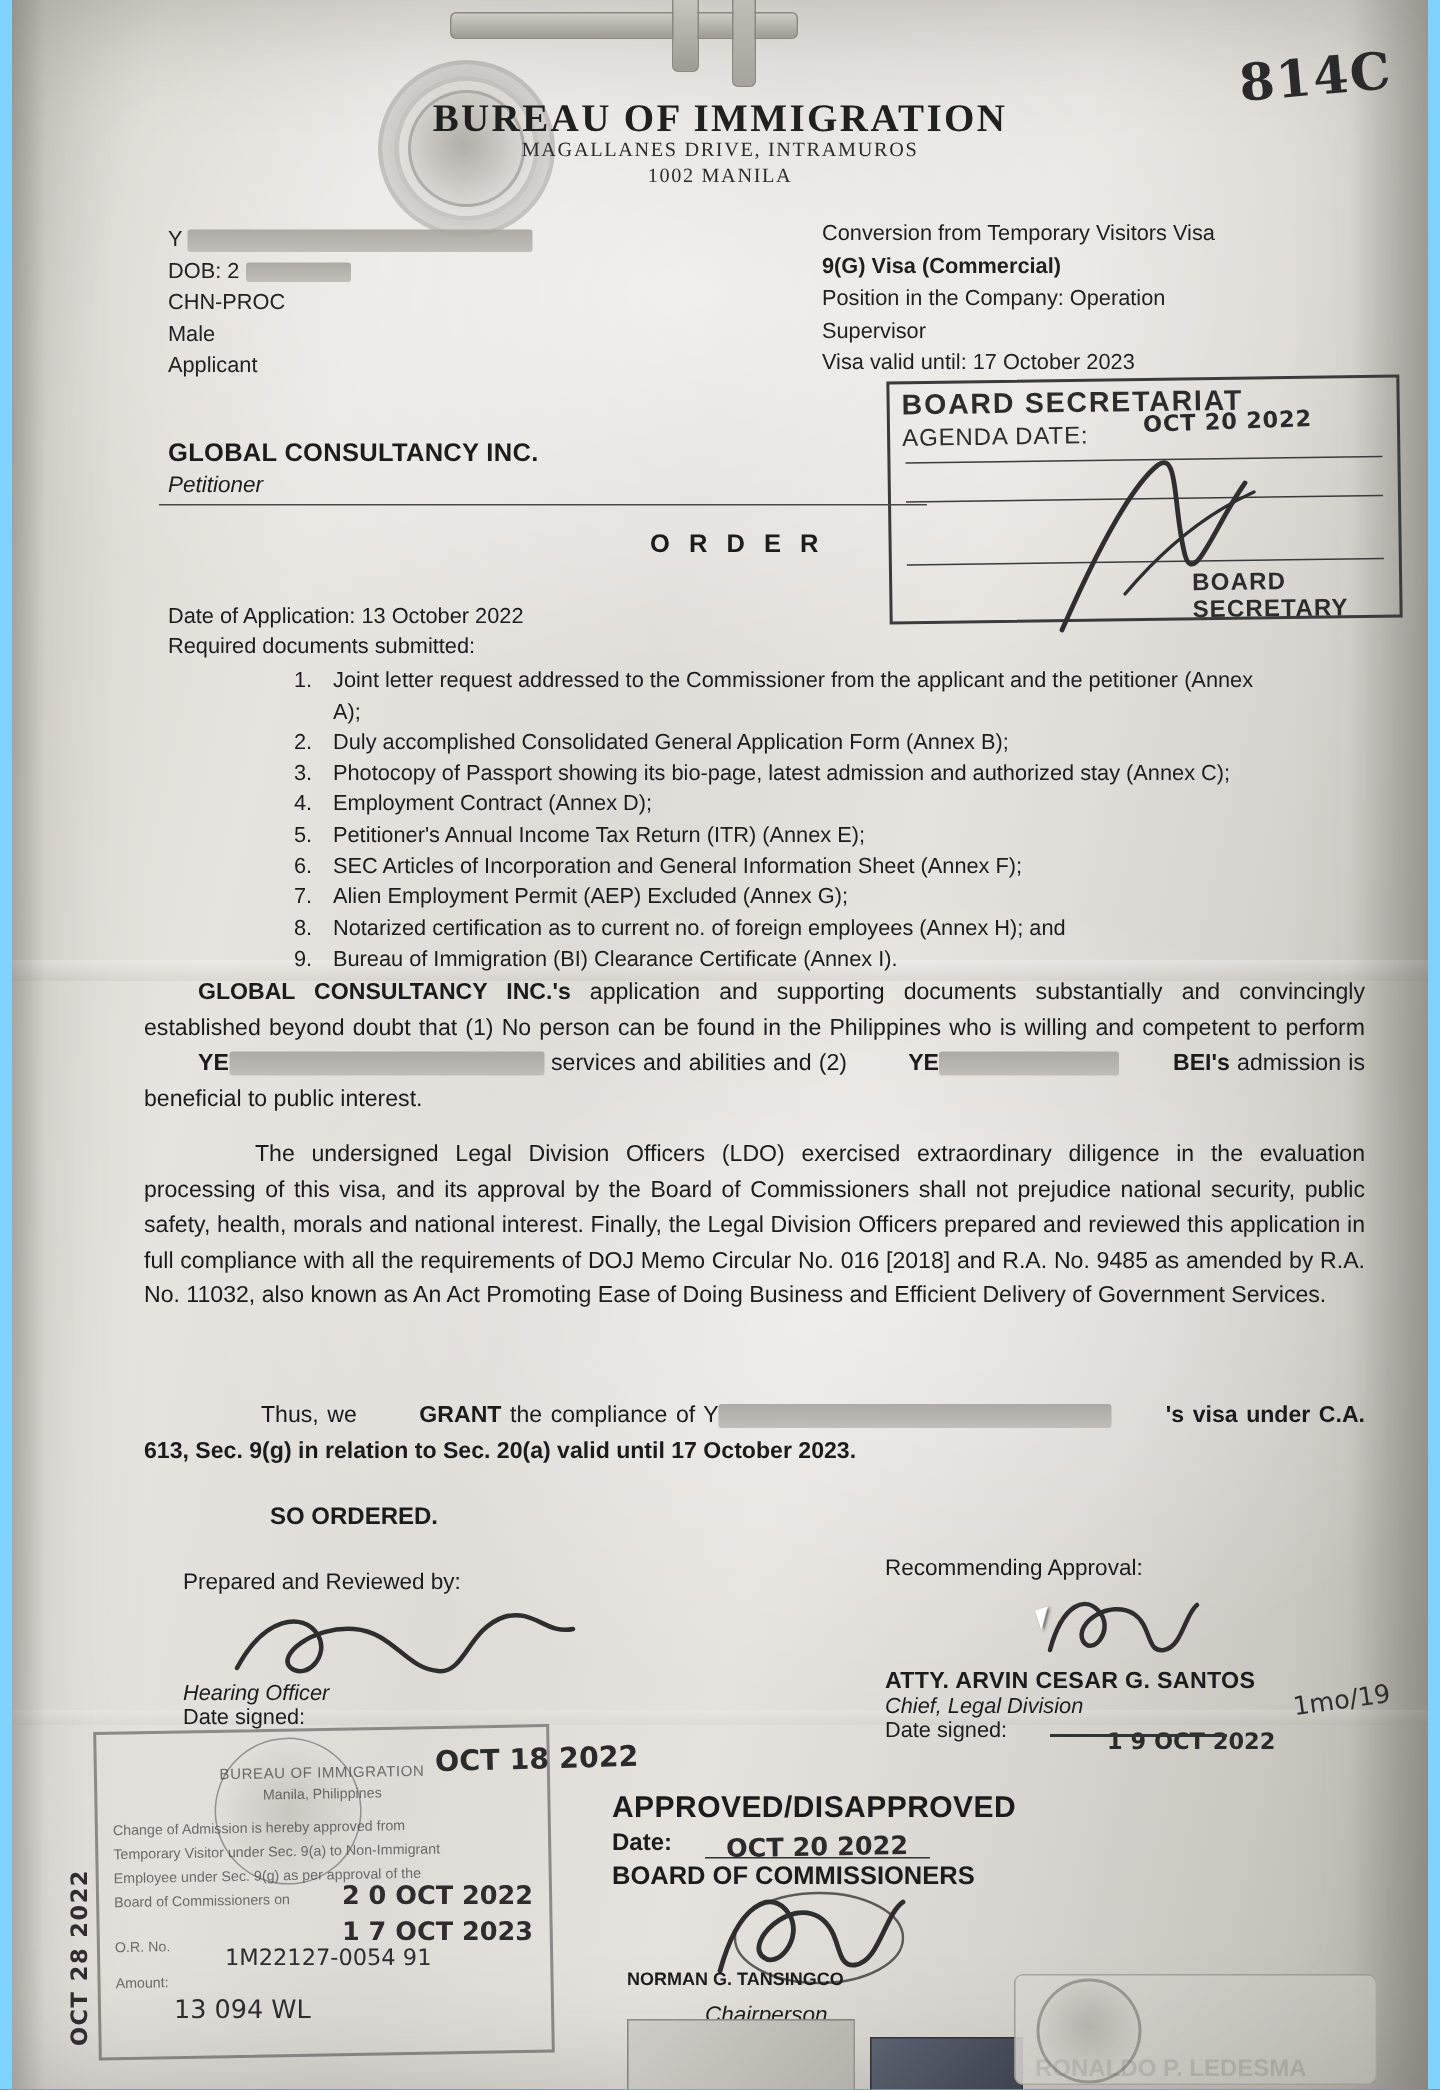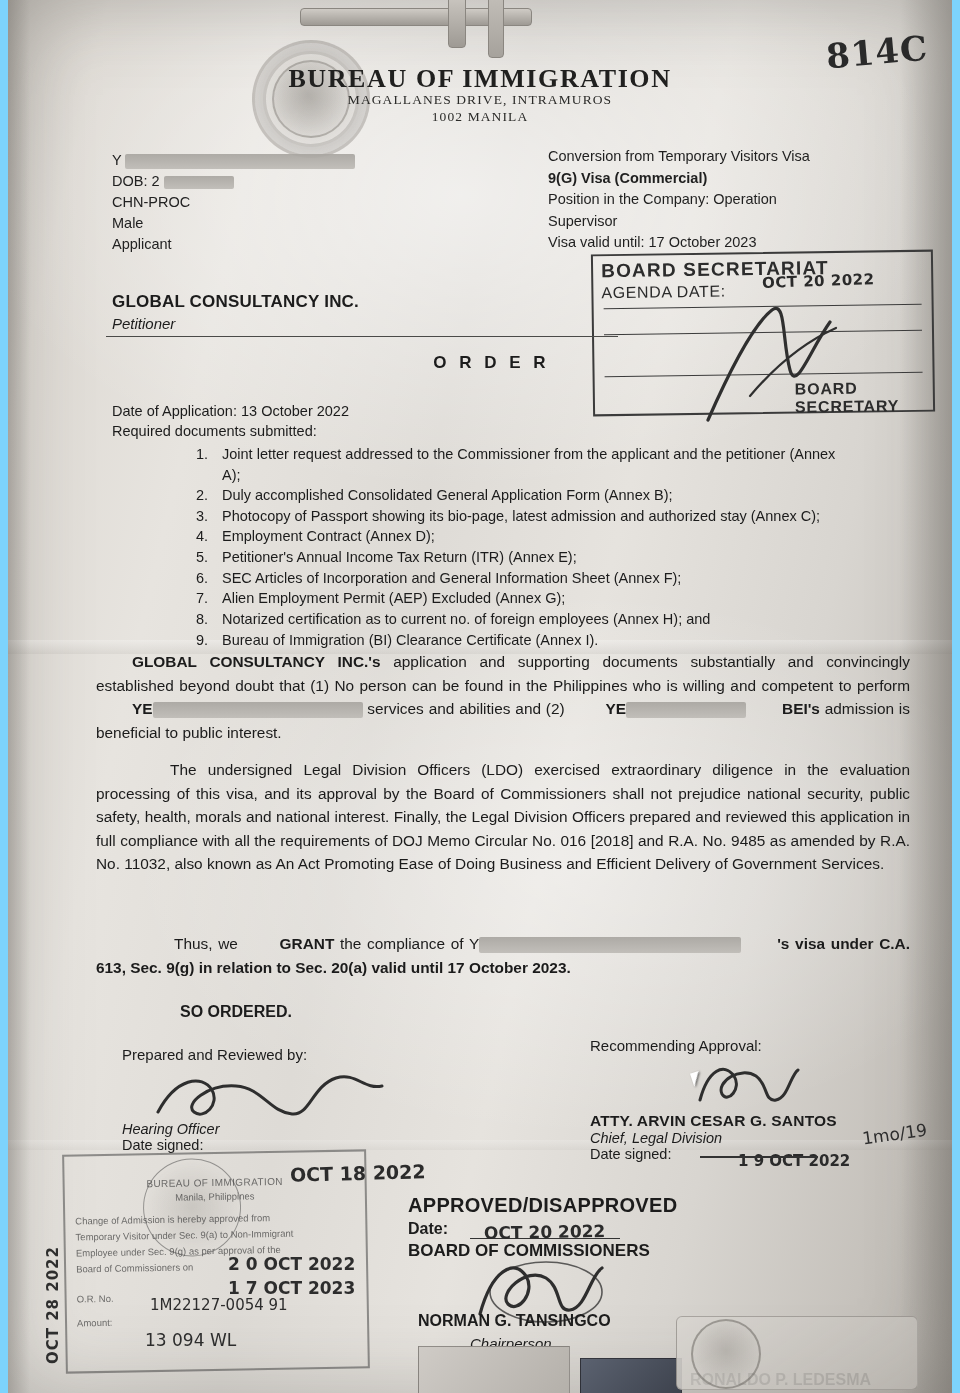--- a/index.html
+++ b/index.html
@@ -218,21 +218,21 @@
   .sig-date { font-size: 14.5px; }
   .sig-space { height: 58px; }
 
   .approved {
     position: absolute; left: 408px; top: 1194px;
     font-size: 20px; font-weight: 700; letter-spacing: 0.3px;
   }
   .appr-date { position: absolute; left: 408px; top: 1220px; font-size: 16px; font-weight: 700; }
   .appr-line { position: absolute; left: 470px; top: 1238px; width: 150px; border-bottom: 1.6px solid #333; }
   .boc { position: absolute; left: 408px; top: 1241px; font-size: 17px; font-weight: 700; }
-  .boc-name { position: absolute; left: 418px; top: 1312px; font-size: 16px; font-weight: 700; }
+  .boc-name { position: absolute; left: 418px; top: 1312px; font-size: 12px; font-weight: 700; }
   .boc-title { position: absolute; left: 470px; top: 1335px; font-size: 15px; font-style: italic; }
   .ledesma { position: absolute; left: 690px; top: 1371px; font-size: 16px; font-weight: 700; }
 
   .stamp-date-hand {
     position: absolute;
     font-family: "DejaVu Sans", sans-serif;
     font-weight: 700;
     color: #2b2b2b;
   }
 
@@ -479,21 +479,21 @@
     <div class="l" style="top:58px;">Change of Admission is hereby approved from</div>
     <div class="l" style="top:74px;">Temporary Visitor under Sec. 9(a) to Non-Immigrant</div>
     <div class="l" style="top:90px;">Employee under Sec. 9(g) as per approval of the</div>
     <div class="l" style="top:106px;">Board of Commissioners on</div>
     <div class="l" style="top:136px;">O.R. No.</div>
     <div class="l" style="top:160px;">Amount:</div>
   </div>
   <div class="hand" style="left:228px; top:1254px; font-size:17px; font-weight:700;">2 0 OCT 2022</div>
   <div class="hand" style="left:228px; top:1278px; font-size:17px; font-weight:700;">1 7 OCT 2023</div>
   <div class="hand" style="left:130px; top:1296px; font-size:15px;margin-left:20px;">1M22127-0054 91</div>
-  <div class="hand" style="left:145px; top:1330px; font-size:17px;">13 094 WL</div>
+  <div class="hand" style="left:116px; top:1330px; font-size:17px;">13 094 WL</div>
   <div class="vertical-stamp">OCT 28 2022</div>
 
   <div class="photo-corner"></div>
   <div class="photo-corner2"></div>
   <div class="seal-emboss">
       <div class="circ"></div>
     </div>
 
   <div class="cursor"></div>
 </div>

